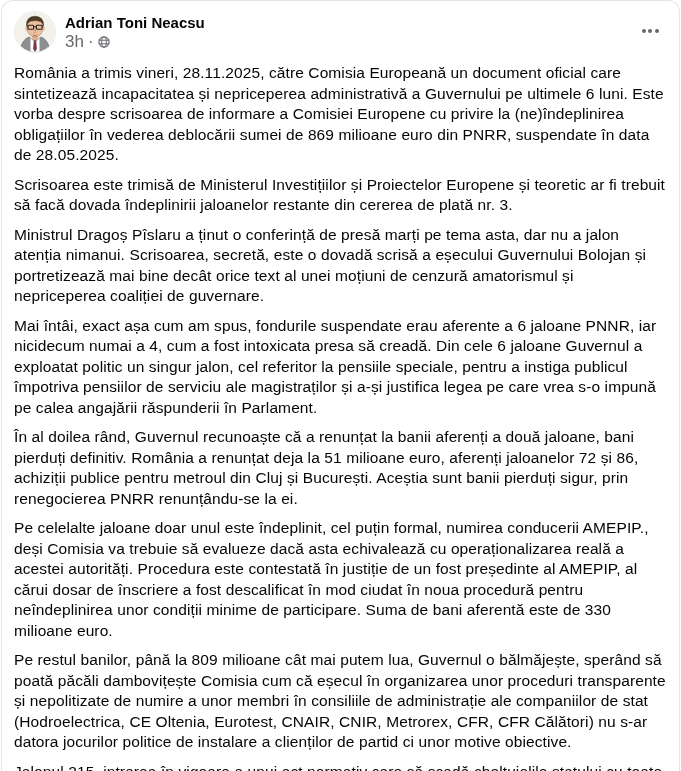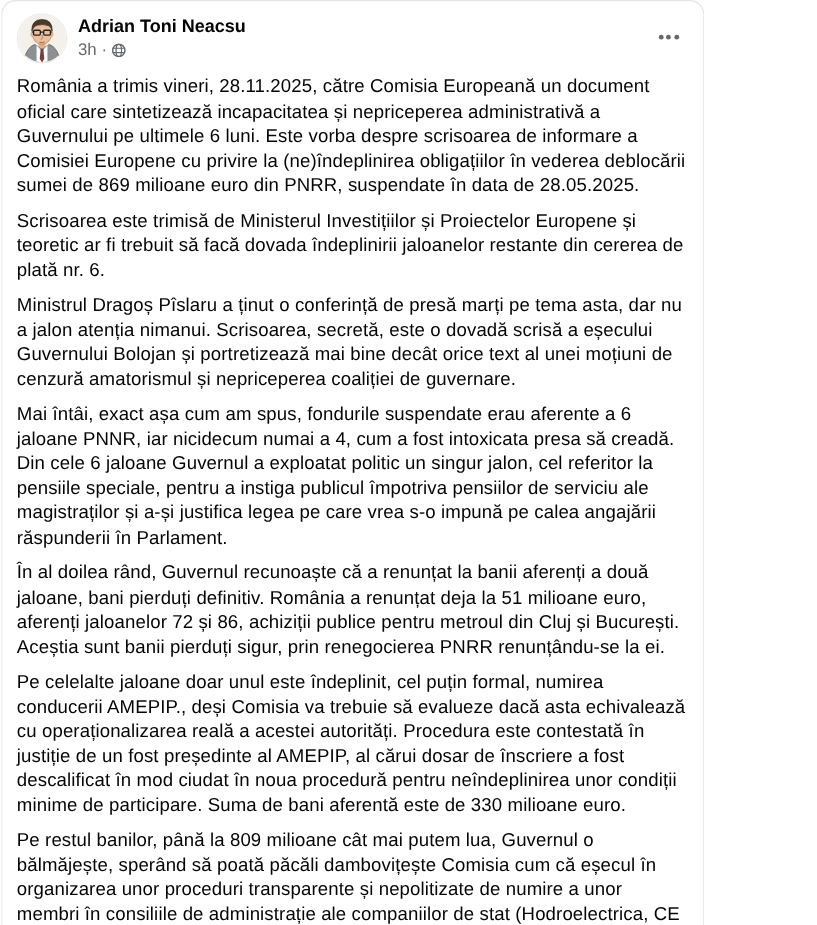--- a/index.html
+++ b/index.html
@@ -3,21 +3,21 @@
 <meta charset="utf-8">
 <style>
   * { margin: 0; padding: 0; box-sizing: border-box; }
   html, body {
     width: 681px; height: 771px;
     background: #ffffff;
     font-family: "Liberation Sans", sans-serif;
     overflow: hidden;
   }
   .card {
-    width: 586px; height: 771px;
+    width: 679px; height: 771px;
     margin-left: 1px;
     background: var(--card-bg, #ffffff);
     border: 1px solid var(--card-border, #e3e5e8);
     border-bottom: none;
     border-radius: 12px 12px 0 0;
   }
   .header {
     display: flex;
     align-items: flex-start;
     padding: 10px 16px 4px 12px;
@@ -37,21 +37,21 @@
     font-size: 15px;
     font-weight: 700;
     color: var(--text, #050505);
     line-height: 19px;
     cursor: pointer;
   }
   .meta {
     display: flex;
     align-items: center;
     gap: 4px;
-    font-size: 14px;
+    font-size: 17px;
     color: var(--secondary, #65686c);
     line-height: 17px;
     margin-top: 1px;
   }
   .meta .timestamp { cursor: pointer; }
   .globe-icon { display: inline-flex; margin-top: 1px; }
   .more-btn {
     position: absolute;
     top: 18px; right: 17px;
     width: 24px; height: 24px;
@@ -139,21 +139,21 @@
 
     <div class="more-btn">
       <span class="dot3"></span>
       <span class="dot3"></span>
       <span class="dot3"></span>
     </div>
   </div>
 
   <div class="body" id="post-body">
       <p class="post-paragraph">România a trimis vineri, 28.11.2025, către Comisia Europeană un document oficial care sintetizează incapacitatea și nepriceperea administrativă a Guvernului pe ultimele 6 luni. Este vorba despre scrisoarea de informare a Comisiei Europene cu privire la (ne)îndeplinirea obligațiilor în vederea deblocării sumei de 869 milioane euro din PNRR, suspendate în data de 28.05.2025.</p>
-      <p class="post-paragraph">Scrisoarea este trimisă de Ministerul Investițiilor și Proiectelor Europene și teoretic ar fi trebuit să facă dovada îndeplinirii jaloanelor restante din cererea de plată nr. 6.</p>
+      <p class="post-paragraph">Scrisoarea este trimisă de Ministerul Investițiilor și Proiectelor Europene și teoretic ar fi trebuit să facă dovada îndeplinirii jaloanelor restante din cererea de plată nr. 3.</p>
       <p class="post-paragraph">Ministrul Dragoș Pîslaru a ținut o conferință de presă marți pe tema asta, dar nu a jalon atenția nimanui. Scrisoarea, secretă, este o dovadă scrisă a eșecului Guvernului Bolojan și portretizează mai bine decât orice text al unei moțiuni de cenzură amatorismul și nepriceperea coaliției de guvernare.</p>
       <p class="post-paragraph">Mai întâi, exact așa cum am spus, fondurile suspendate erau aferente a 6 jaloane PNNR, iar nicidecum numai a 4, cum a fost intoxicata presa să creadă. Din cele 6 jaloane Guvernul a exploatat politic un singur jalon, cel referitor la pensiile speciale, pentru a instiga publicul împotriva pensiilor de serviciu ale magistraților și a-și justifica legea pe care vrea s-o impună pe calea angajării răspunderii în Parlament.</p>
       <p class="post-paragraph">În al doilea rând, Guvernul recunoaște că a renunțat la banii aferenți a două jaloane, bani pierduți definitiv. România a renunțat deja la 51 milioane euro, aferenți jaloanelor 72 și 86, achiziții publice pentru metroul din Cluj și București. Aceștia sunt banii pierduți sigur, prin renegocierea PNRR renunțându-se la ei.</p>
       <p class="post-paragraph">Pe celelalte jaloane doar unul este îndeplinit, cel puțin formal, numirea conducerii AMEPIP., deși Comisia va trebuie să evalueze dacă asta echivalează cu operaționalizarea reală a acestei autorități. Procedura este contestată în justiție de un fost președinte al AMEPIP, al cărui dosar de înscriere a fost descalificat în mod ciudat în noua procedură pentru neîndeplinirea unor condiții minime de participare. Suma de bani aferentă este de 330 milioane euro.</p>
       <p class="post-paragraph">Pe restul banilor, până la 809 milioane cât mai putem lua, Guvernul o bălmăjește, sperând să poată păcăli dambovițește Comisia cum că eșecul în organizarea unor proceduri transparente și nepolitizate de numire a unor membri în consiliile de administrație ale companiilor de stat (Hodroelectrica, CE Oltenia, Eurotest, CNAIR, CNIR, Metrorex, CFR, CFR Călători) nu s-ar datora jocurilor politice de instalare a clienților de partid ci unor motive obiective.</p>
       <p class="post-paragraph">Jalonul 215, intrarea în vigoare a unui act normativ care să scadă cheltuielile statului cu toate pensiile de serviciu (în jur de 215.000) aflate deja în plată, nu numai că nu este îndeplinit, dar Guvernul nici a promovat vreo măsură în acest sens. Legea privind pensiile viitoare ale magistraților nu are nici o legătură cu acest jalon și cu obligațiile asumate, toată retorica Guvernului în sens contrar fiind doar pentru distragerea atenției.</p>
     </div>
 </div>
 
 </body></html>

